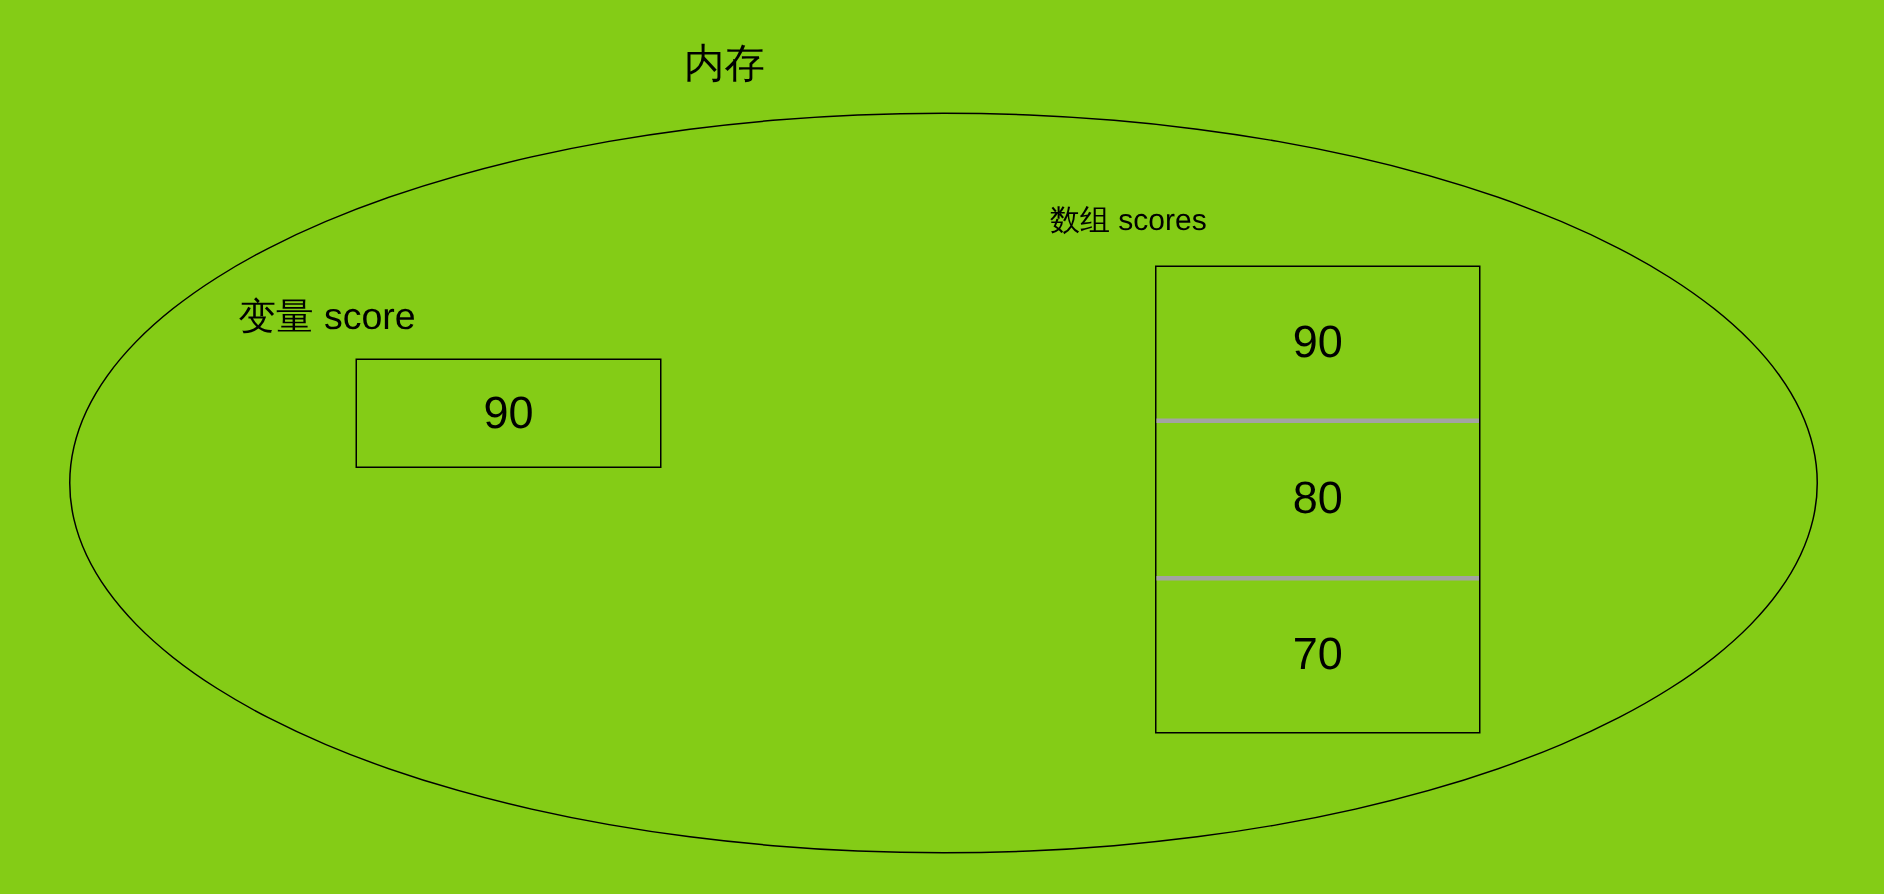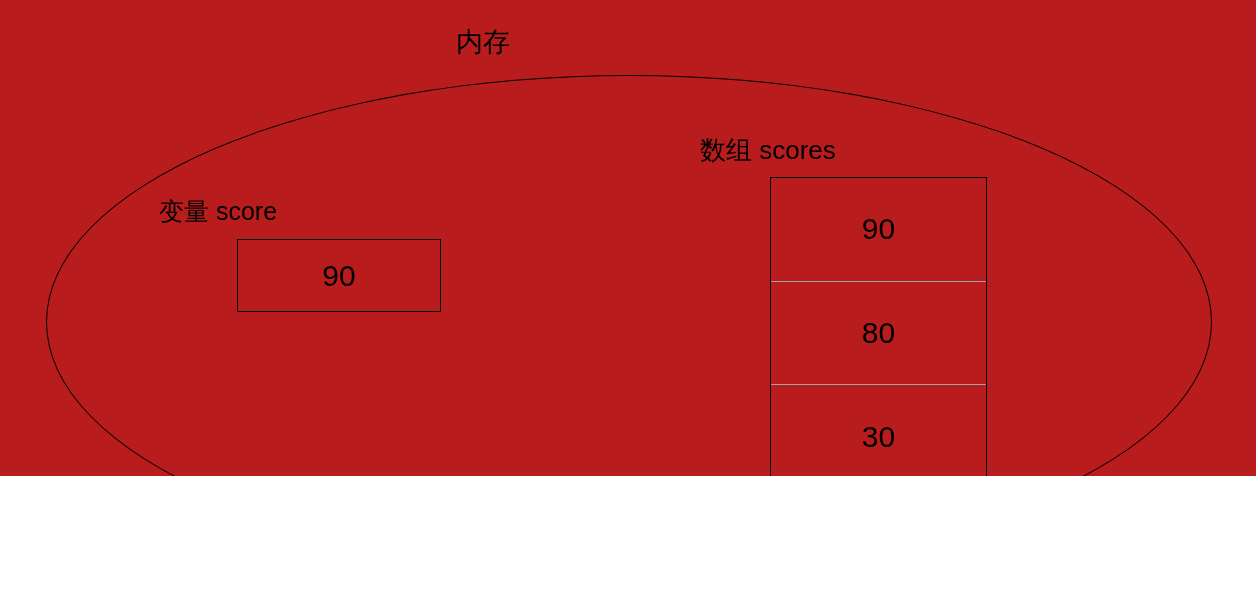--- a/index.html
+++ b/index.html
@@ -5,22 +5,22 @@
   html, body {
     margin: 0;
     padding: 0;
     background: #ffffff;
     font-family: "Liberation Sans", sans-serif;
     color: #000000;
   }
   .canvas {
     position: relative;
     width: 1256px;
-    height: 476px;
-    background: #b91c1c;
+    height: 596px;
+    background: #84cc16;
     overflow: hidden;
   }
   .memory-ellipse {
     position: absolute;
     left: 46px;
     top: 75px;
     width: 1164px;
     height: 492px;
     border: 1px solid #000000;
     border-radius: 50%;
@@ -53,42 +53,42 @@
     display: flex;
     align-items: center;
     justify-content: center;
     font-size: 30px;
     box-sizing: border-box;
   }
   .array-label {
     position: absolute;
     left: 700px;
     top: 136px;
-    font-size: 26px;
+    font-size: 20px;
     line-height: 1.1;
     white-space: nowrap;
   }
   .array-box {
     position: absolute;
     left: 770px;
     top: 177px;
     width: 217px;
     height: 312px;
     border: 1px solid #000000;
     box-sizing: border-box;
     display: flex;
     flex-direction: column;
   }
   .array-cell {
     flex: 1;
     display: flex;
     align-items: center;
     justify-content: center;
     font-size: 30px;
-    border-top: 1px solid #a3a3a3;
+    border-top: 3px solid #a3a3a3;
   }
   .array-cell:first-child {
     border-top: none;
   }
 </style>
 </head>
 <body>
 
 <div class="canvas">
 
@@ -105,17 +105,17 @@
   <div class="array-label">数组 scores</div>
 
   <div class="array-box">
     <div class="array-cell">
       <span>90</span>
     </div>
     <div class="array-cell">
       <span>80</span>
     </div>
     <div class="array-cell">
-      <span>30</span>
+      <span>70</span>
     </div>
   </div>
 
 </div>
 
 </body></html>

